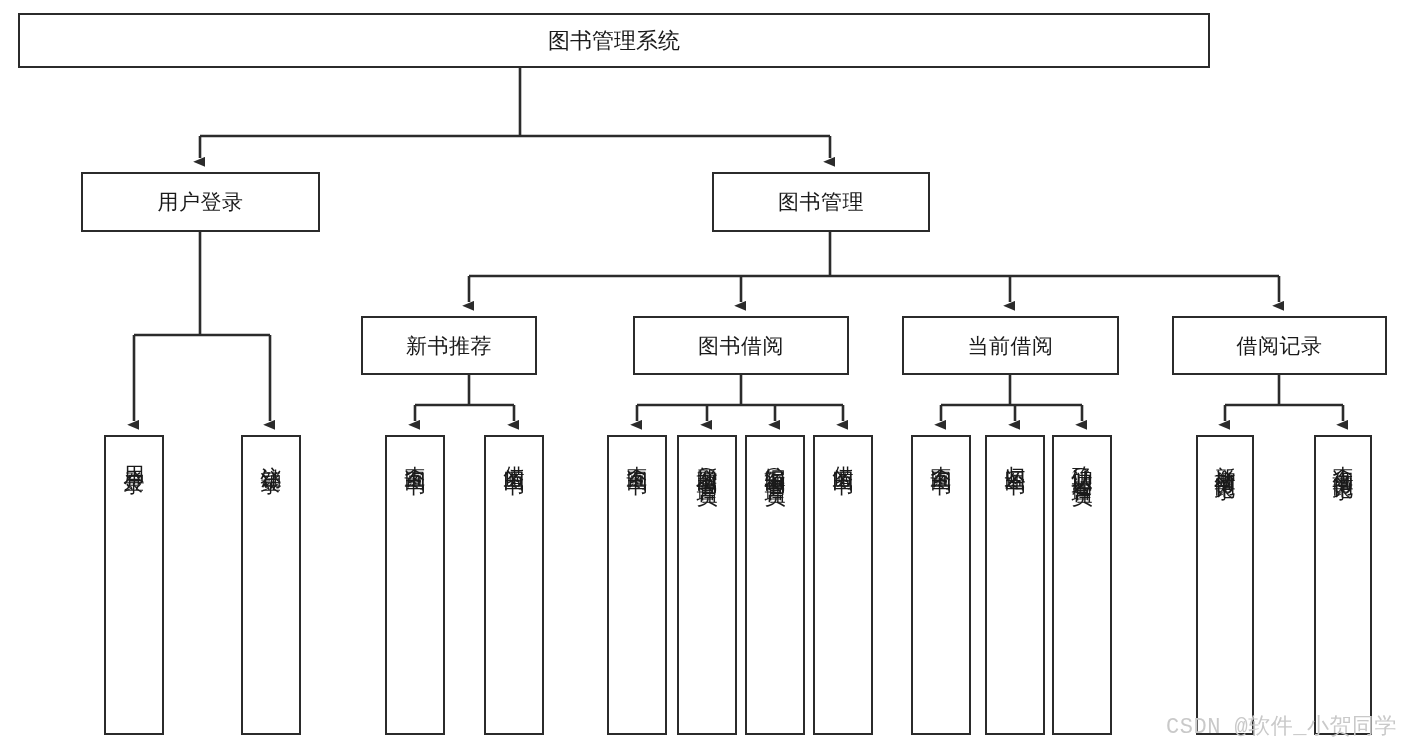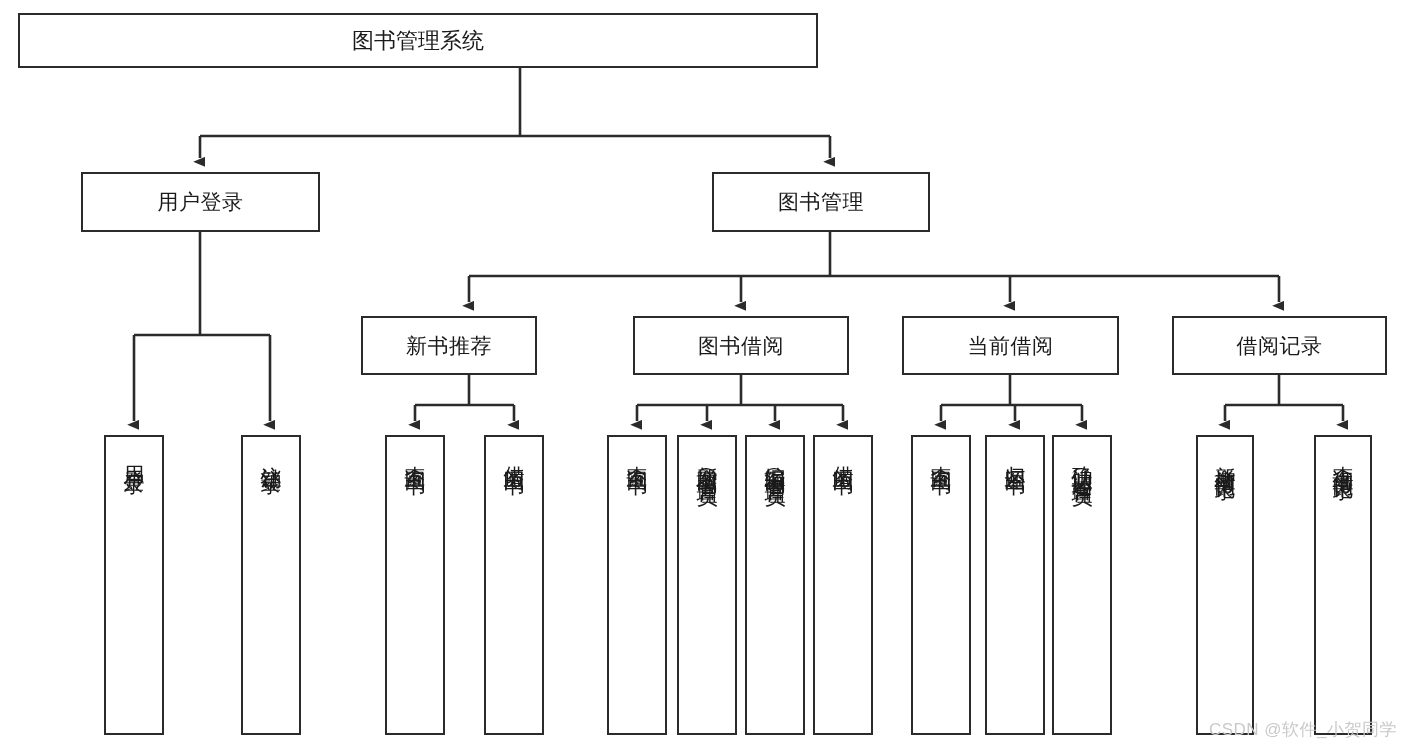--- a/index.html
+++ b/index.html
@@ -54,24 +54,25 @@
     text-orientation: upright;
     letter-spacing: 3px;
     line-height: 1.05;
     display: block;
     white-space: nowrap;
   }
   .watermark {
     position: absolute;
     right: 8px;
     bottom: 6px;
-    font-size: 17px;
+    font-size: 22px;
     color: #c9c9c9;
     letter-spacing: 0.5px;
     white-space: nowrap;
+    font-family: Liberation Mono, monospace;
   }
 </style>
 </head>
 <body>
 
 <div id="canvas">
 
   <svg class="wires" viewBox="0 0 1405 747" xmlns="http://www.w3.org/2000/svg">
     <defs>
       <marker id="arrow" markerWidth="10" markerHeight="12" refX="1.2" refY="5.2" orient="auto" markerUnits="userSpaceOnUse">
@@ -118,21 +119,21 @@
       <path d="M1015,405 L1015,421" marker-end="url(#arrow)"></path>
       <path d="M1082,405 L1082,421" marker-end="url(#arrow)"></path>
 
       <path d="M1279,375 L1279,405"></path>
       <path d="M1225,405 L1343,405"></path>
       <path d="M1225,405 L1225,421" marker-end="url(#arrow)"></path>
       <path d="M1343,405 L1343,421" marker-end="url(#arrow)"></path>
     </g>
   </svg>
 
-  <div class="node root" style="left:18px; top:13px; width:800px; height:55px;">
+  <div class="node root" style="left:18px; top:13px; width:1192px; height:55px;">
     <span>图书管理系统</span>
   </div>
 
   <div class="node h" style="left:81px; top:172px; width:239px; height:60px;">
     <span>用户登录</span>
   </div>
   <div class="node h" style="left:712px; top:172px; width:218px; height:60px;">
     <span>图书管理</span>
   </div>
 

